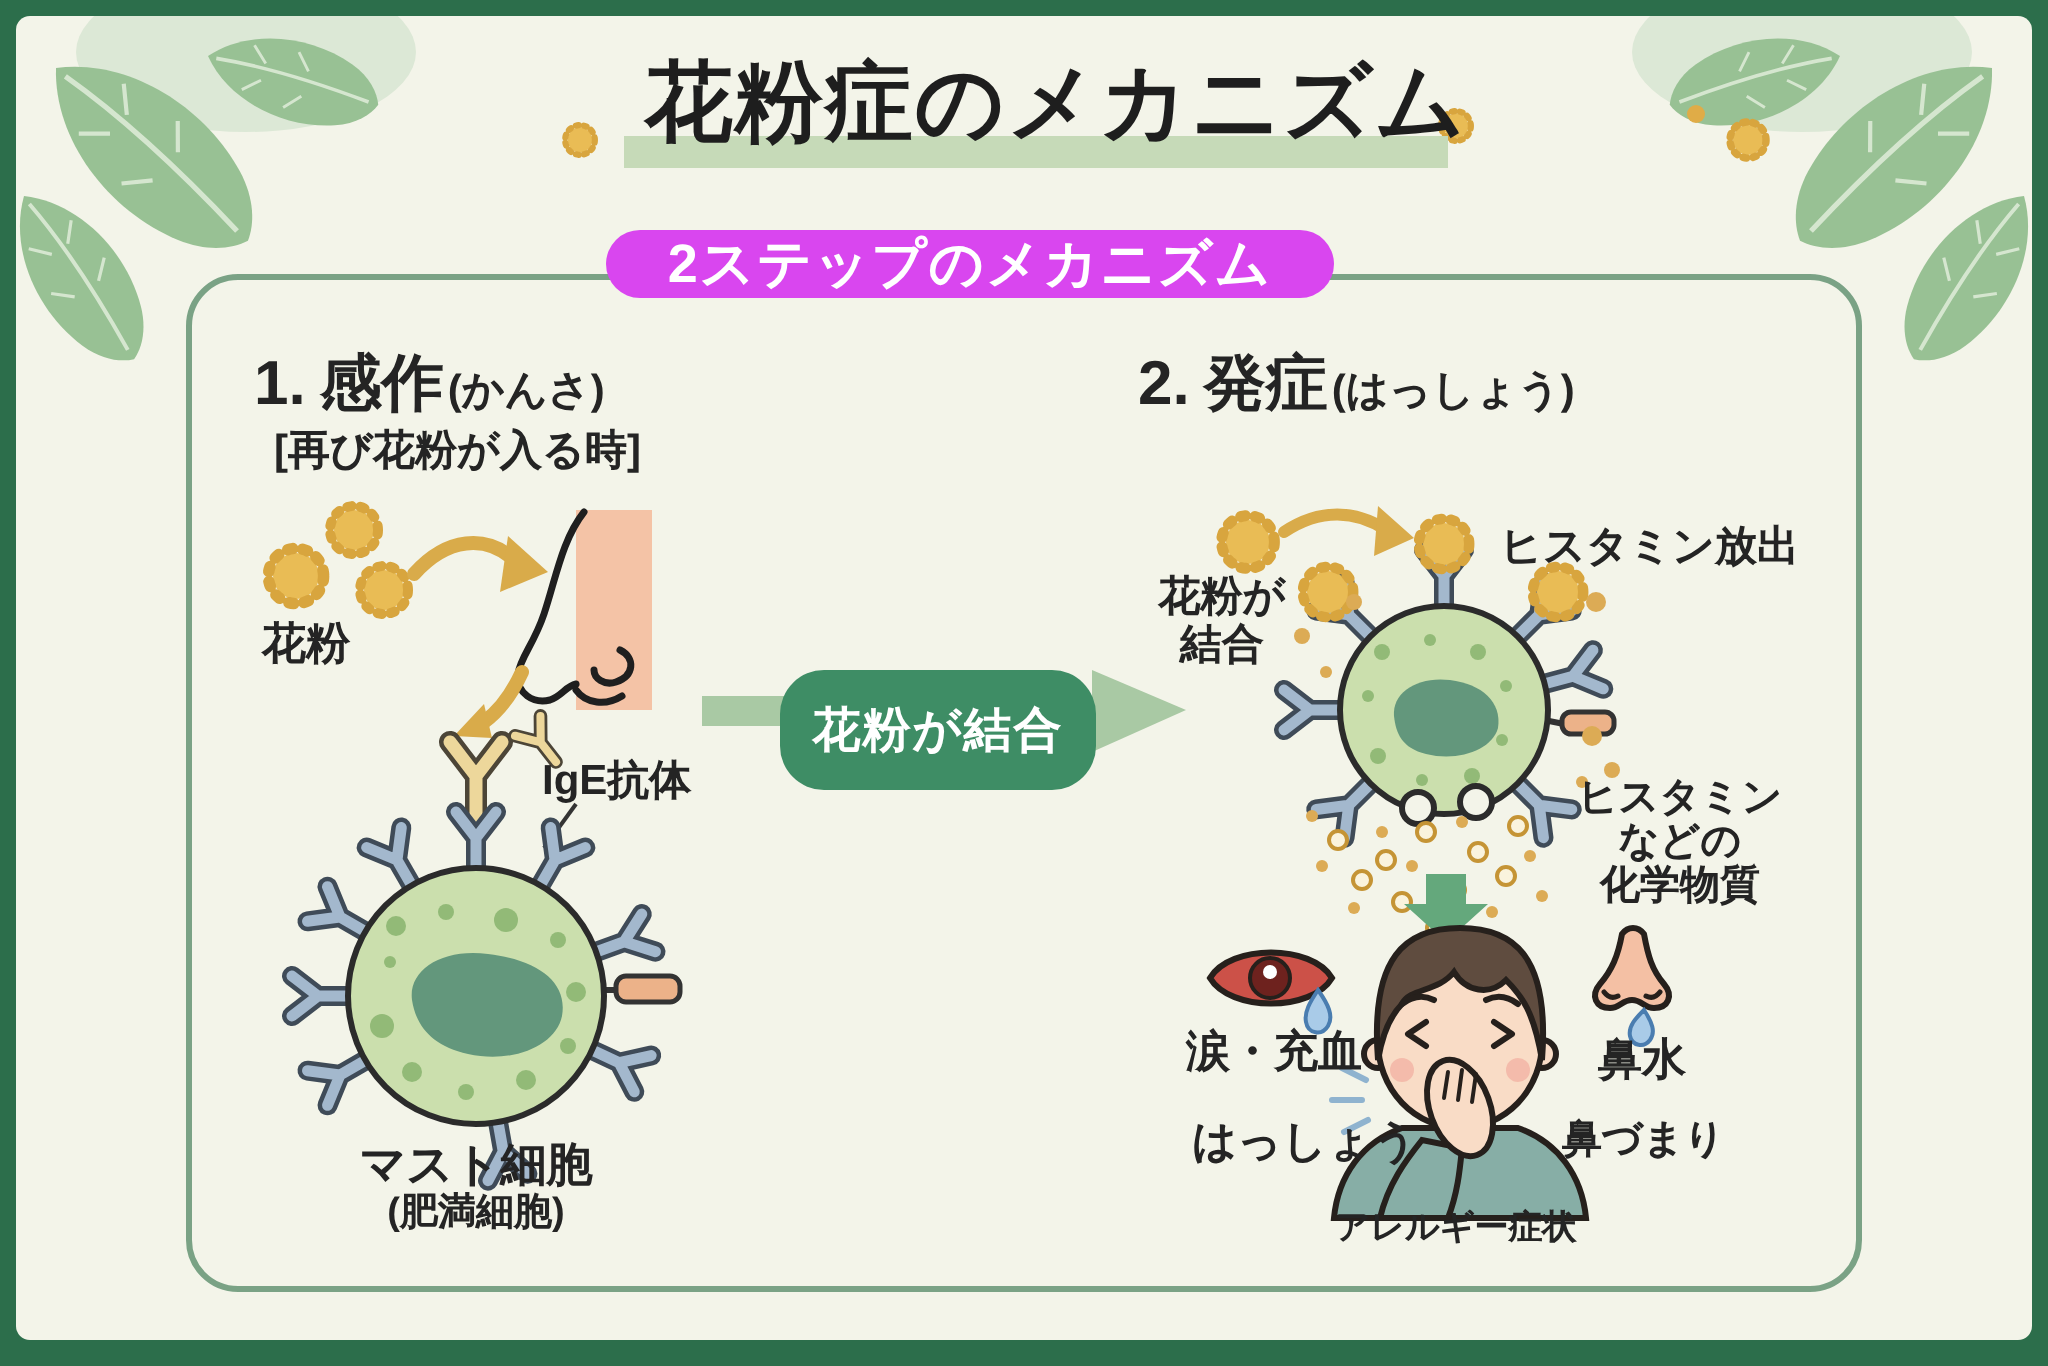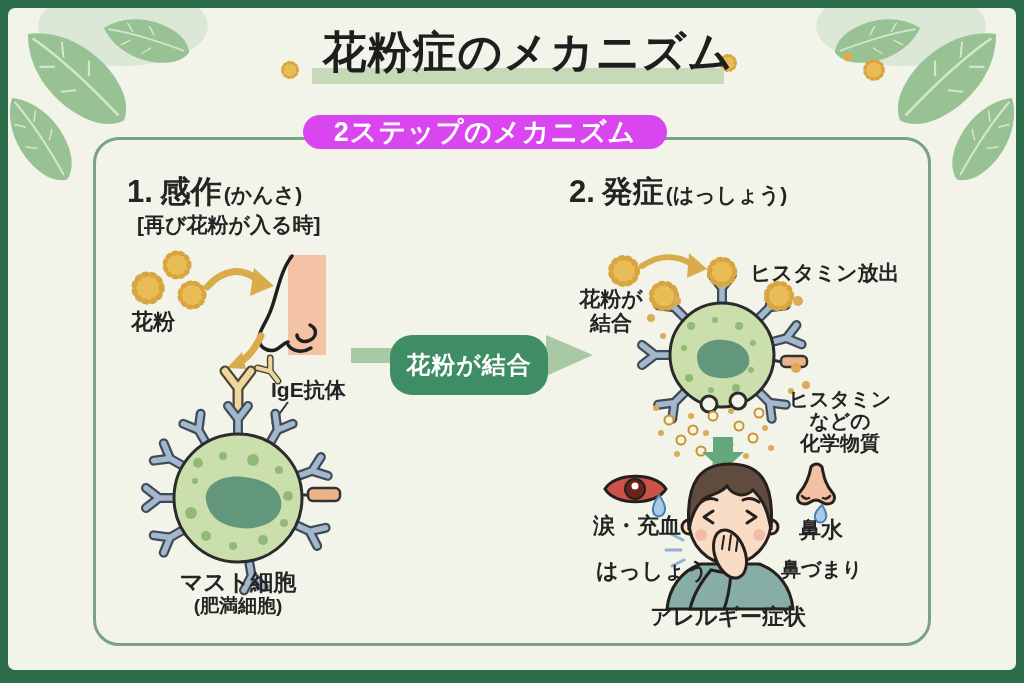--- a/index.html
+++ b/index.html
@@ -284,15 +284,15 @@
   <div class="label ctr" style="left:777px;top:380px;width:110px;font-size:20px;line-height:1.1;">
     <div>ヒスタミン</div>
     <div>などの</div>
     <div>化学物質</div>
   </div>
 
   <div class="label" style="left:585px;top:503px;font-size:22px;">涙・充血</div>
   <div class="label" style="left:791px;top:507px;font-size:22px;">鼻水</div>
   <div class="label" style="left:588px;top:548px;font-size:22px;">はっしょう</div>
   <div class="label" style="left:773px;top:548px;font-size:20px;">鼻づまり</div>
-  <div class="label ctr" style="left:615px;top:594px;width:210px;font-size:22px;">アレルギー症状</div>
+  <div class="label ctr" style="left:615px;top:594px;width:210px;font-size:17px;">アレルギー症状</div>
 
 </div>
 
 </body></html>

